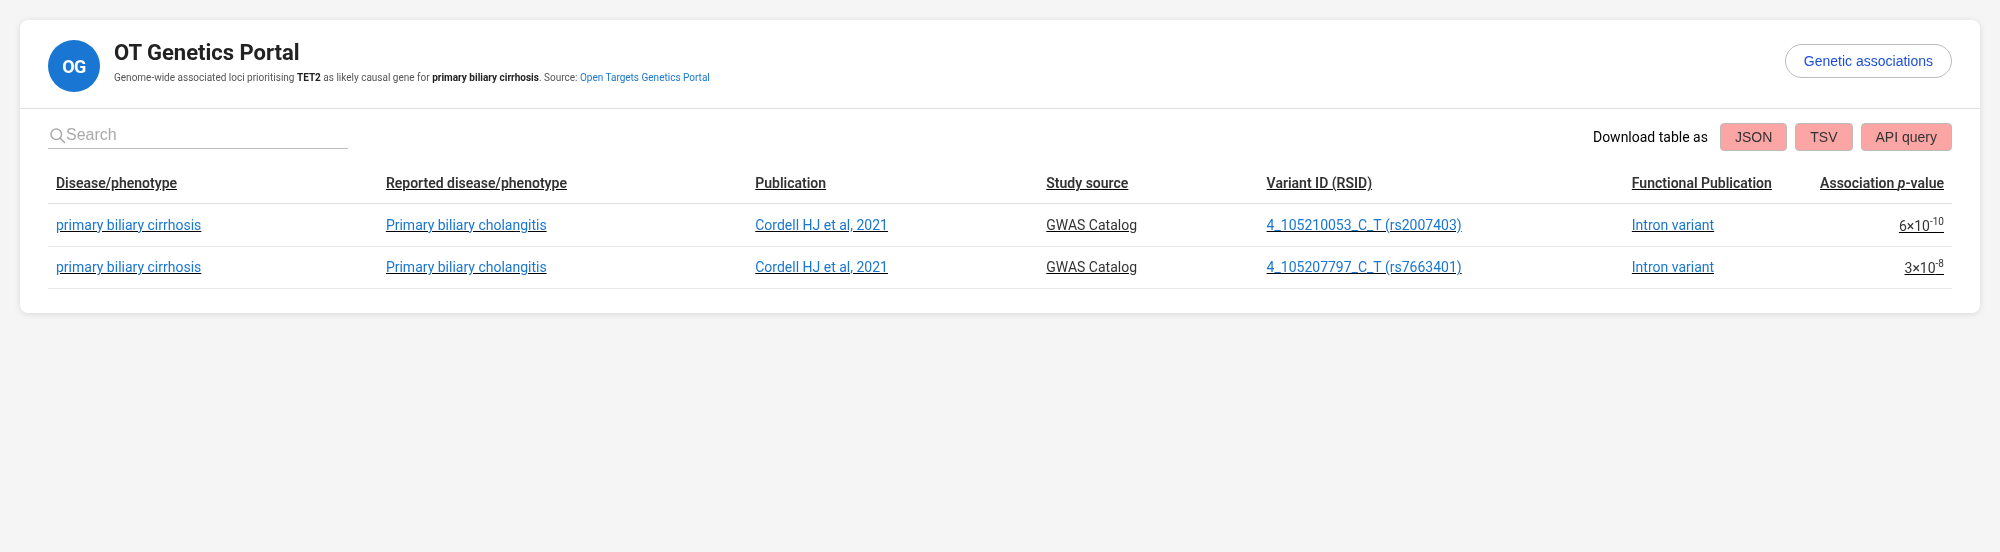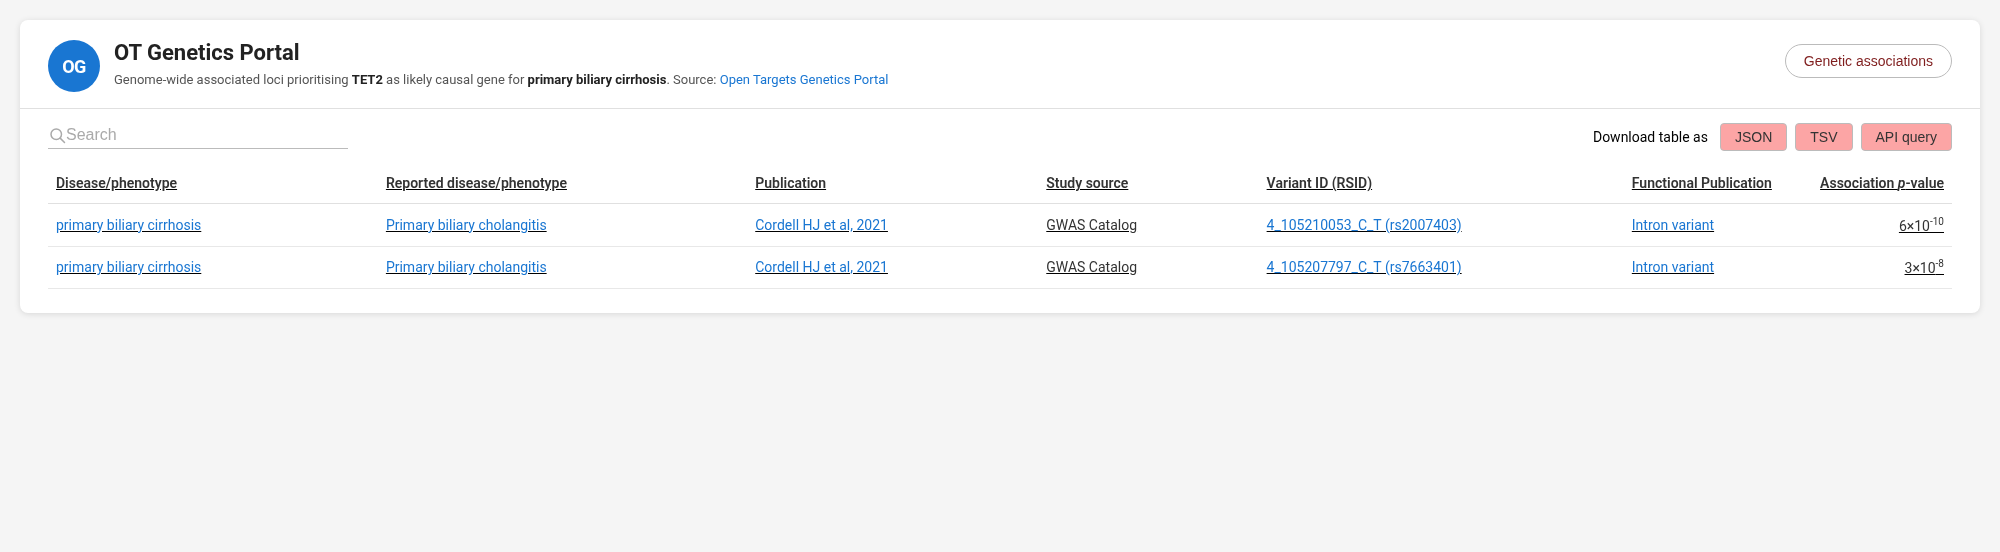--- a/index.html
+++ b/index.html
@@ -53,42 +53,42 @@
       flex-direction: column;
       gap: 4px;
     }
     .portal-title {
       font-size: 22px;
       font-weight: 700;
       color: #222;
       line-height: 1.2;
     }
     .portal-subtitle {
-      font-size: 13px;
+      font-size: 10px;
       color: #555;
       line-height: 1.5;
     }
     .portal-subtitle .gene-name {
       font-weight: 700;
       color: #222;
     }
     .portal-subtitle .disease-name {
       font-weight: 700;
       color: #222;
     }
     .portal-subtitle .source-link {
       color: #1976d2;
       text-decoration: none;
     }
     .genetic-assoc-btn {
       border: 1px solid #bbb;
       border-radius: 20px;
       padding: 8px 18px;
       font-size: 14px;
-      color: #7f1d1d;
+      color: #1d4ed8;
       background: #fff;
       cursor: pointer;
       white-space: nowrap;
       margin-top: 4px;
     }
     
     .toolbar {
       display: flex;
       align-items: center;
       justify-content: space-between;

